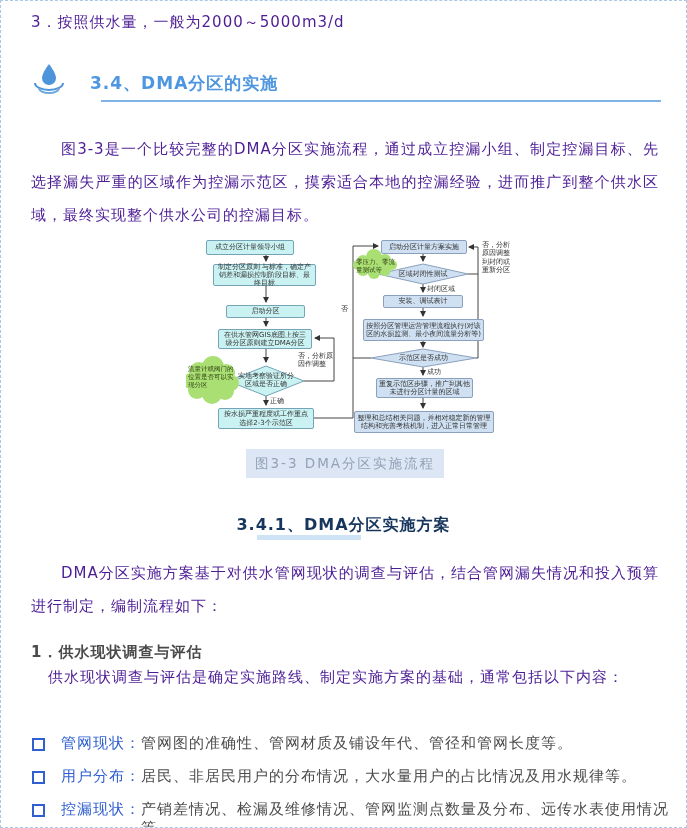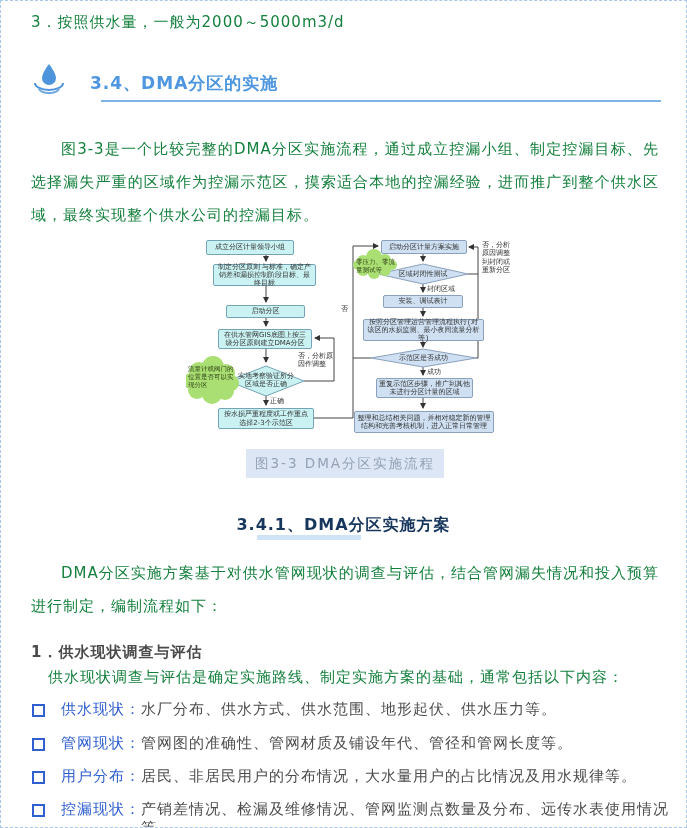--- a/index.html
+++ b/index.html
@@ -1,37 +1,37 @@
 <!DOCTYPE html>
 <html><head>
 <meta charset="utf-8">
 <style>
   html,body{margin:0;padding:0;background:#fff;}
   body{font-family:"DejaVu Sans","Liberation Sans",sans-serif;}
   .page{position:relative;width:687px;height:828px;box-sizing:border-box;
         border:1px dashed #a9c7e7;background:#fff;overflow:hidden;}
   .abs{position:absolute;}
-  .body-text{font-size:15px;color:#15803d;letter-spacing:1px;line-height:33px;text-align:justify;}
+  .body-text{font-size:15px;color:#4c1d95;letter-spacing:1px;line-height:33px;text-align:justify;}
   .indent{text-indent:2em;}
   .sec-title{font-size:17px;font-weight:bold;color:#4e96e0;letter-spacing:1px;}
   .sub-title{font-size:16px;font-weight:bold;color:#17365d;letter-spacing:1px;text-align:center;width:100%;position:relative;z-index:2;}
   .hl-strip{background:#cfe3f6;z-index:1;}
   .rule{background:#7fb2e5;height:2px;}
   .caption{background:#dce6f5;color:#93a2b6;font-size:13.5px;letter-spacing:2px;text-align:center;line-height:29px;}
   .list-heading{font-size:15px;font-weight:bold;color:#4a4a4a;letter-spacing:1px;}
   .bullet-row{display:flex;align-items:flex-start;font-size:15px;letter-spacing:1px;}
   .bullet-sq{width:9px;height:9px;border:2px solid #2f5fd0;margin:4px 16px 0 0;flex:none;}
   .term{color:#2f5fd0;white-space:nowrap;}
   .desc{color:#4d4d4d;}
   
   .fc-wrap{width:326px;height:212px;}
   .fc{position:absolute;font-size:7px;line-height:1.18;color:#333;text-align:center;box-sizing:border-box;}
   .fbox{display:flex;align-items:center;justify-content:center;padding:1px 2px;border-radius:2px;}
   .box-l{background:#caf2f2;border:1px solid #74a4b6;}
-  .box-r{background:#cfe0f2;border:1px solid #8aa0bc;font-family:Liberation Mono, monospace;}
+  .box-r{background:#cfe0f2;border:1px solid #8aa0bc;}
   .flbl{position:absolute;font-size:7px;line-height:1.2;color:#333;text-align:left;}
   .cloud-txt{position:absolute;font-size:6.5px;line-height:1.25;color:#2f3f14;text-align:left;}
   svg{display:block;}
 </style>
 </head>
 <body>
 
 <div class="page">
 
   <div class="abs body-text" style="left:30px;top:5px;width:630px;">3．按照供水量，一般为2000～5000m3/d</div>
@@ -132,25 +132,20 @@
   <div class="abs caption" style="left:245px;top:448px;width:198px;height:29px;">图3-3 DMA分区实施流程</div>
 
   <div class="abs hl-strip" style="left:256px;top:534px;width:104px;height:5px;"></div>
   <div class="abs sub-title" style="left:0;top:514px;">3.4.1、DMA分区实施方案</div>
 
   <div class="abs body-text indent" style="left:30px;top:556px;width:628px;">DMA分区实施方案基于对供水管网现状的调查与评估，结合管网漏失情况和投入预算进行制定，编制流程如下：</div>
 
   <div class="abs list-heading" style="left:30px;top:642px;">1．供水现状调查与评估</div>
   <div class="abs body-text" style="left:47px;top:664px;width:612px;line-height:24px;">供水现状调查与评估是确定实施路线、制定实施方案的基础，通常包括以下内容：</div>
 
-  <div class="abs bullet-row" style="left:31px;top:699px;width:630px;">
-    <span class="bullet-sq"></span>
-    <span class="term">供水现状：</span>
-    <span class="desc">水厂分布、供水方式、供水范围、地形起伏、供水压力等。</span>
-  </div>
   <div class="abs bullet-row" style="left:31px;top:766px;width:630px;">
     <span class="bullet-sq"></span>
     <span class="term">用户分布：</span>
     <span class="desc">居民、非居民用户的分布情况，大水量用户的占比情况及用水规律等。</span>
   </div>
   <div class="abs bullet-row" style="left:31px;top:733px;width:630px;">
     <span class="bullet-sq"></span>
     <span class="term">管网现状：</span>
     <span class="desc">管网图的准确性、管网材质及铺设年代、管径和管网长度等。</span>
   </div>

